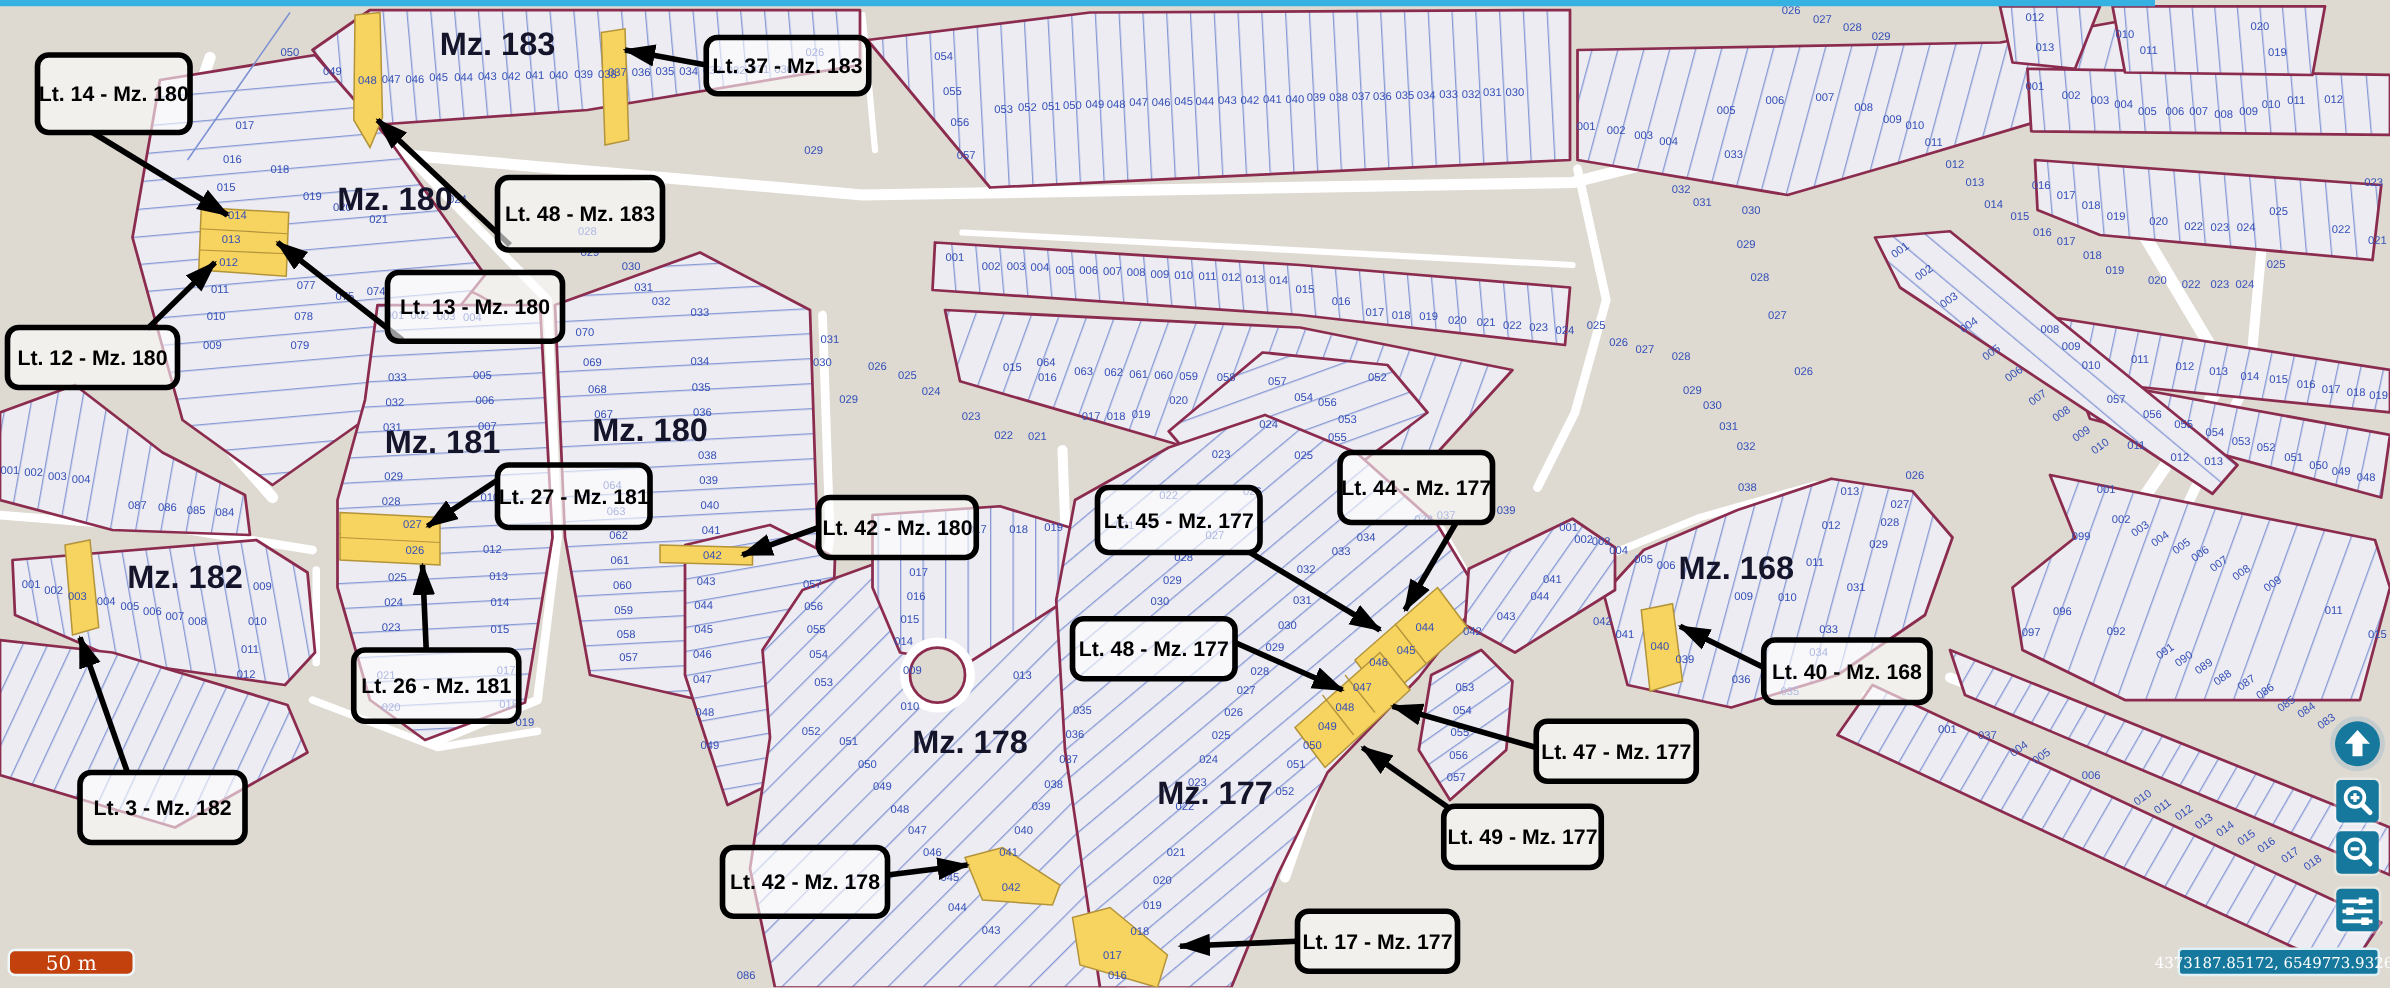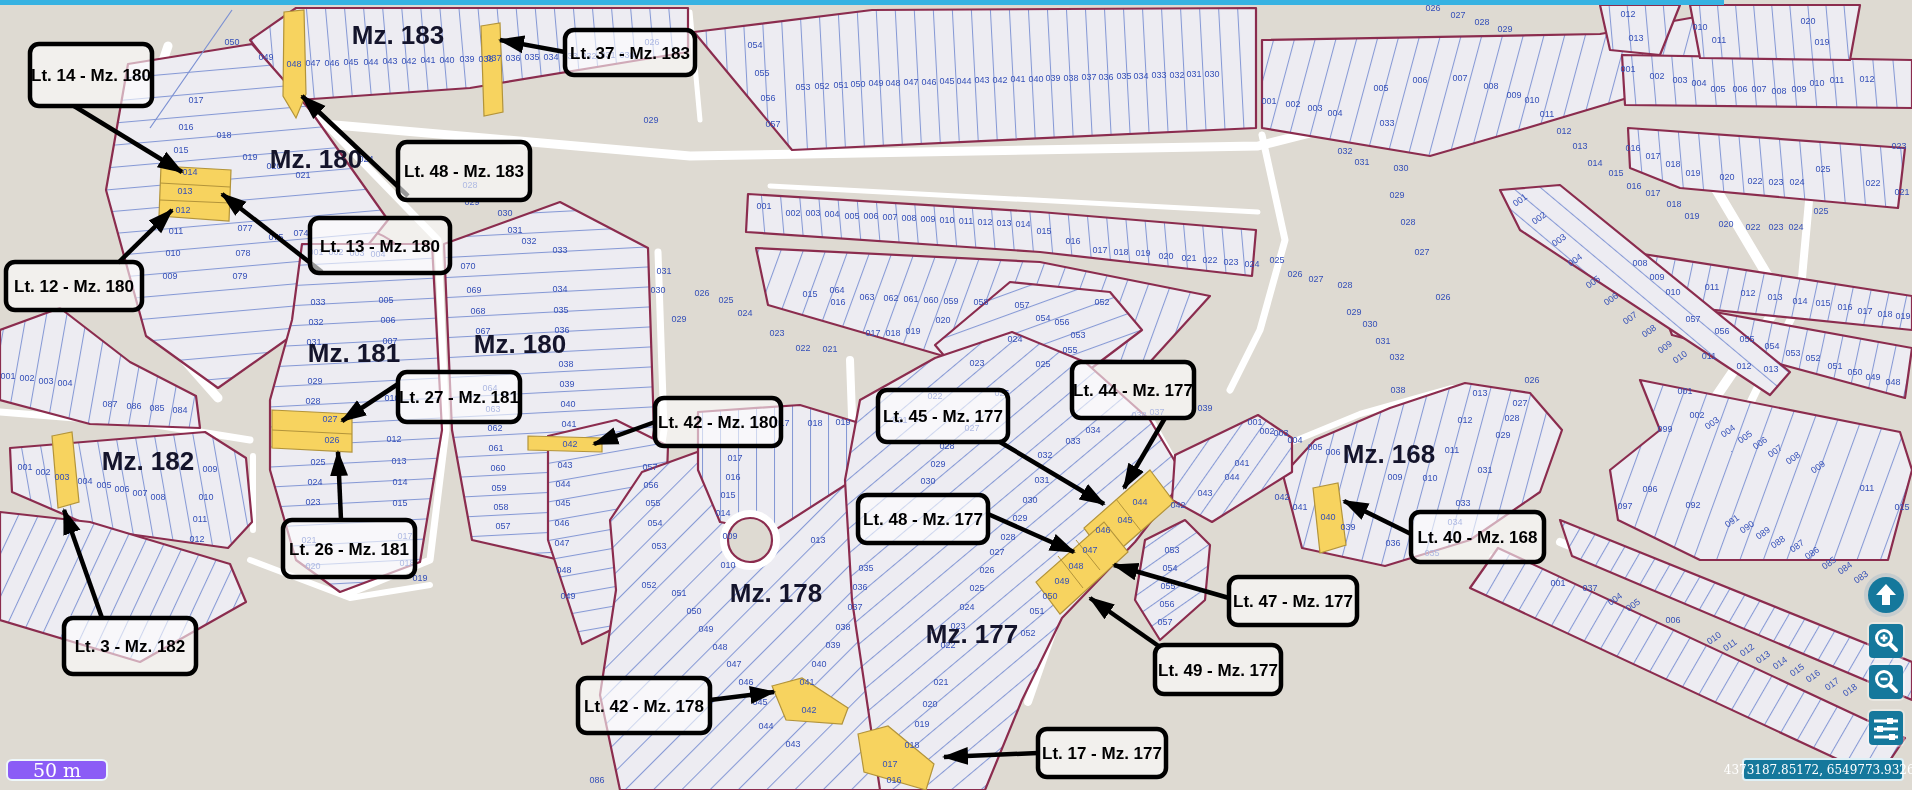--- a/index.html
+++ b/index.html
@@ -4,22 +4,22 @@
 <style>
   html,body{margin:0;padding:0;background:#dedad2;}
   #viewport{position:relative;width:1912px;height:790px;overflow:hidden;
     font-family:"Liberation Sans",sans-serif;background:#dedad2;}
   #map-svg{position:absolute;left:0;top:0;}
   .ui-btn{position:absolute;background:#15789c;cursor:pointer;
     display:flex;align-items:center;justify-content:center;}
   .ui-btn.square{width:34px;height:34px;border-radius:4px;box-shadow:0 0 0 2px rgba(255,255,255,.35);}
   .ui-btn.round{width:36px;height:36px;border-radius:50%;box-shadow:0 0 0 4px rgba(190,200,205,.8);}
   #scale-bar{position:absolute;left:6px;top:759px;width:102px;height:22px;
-    background:#8b5cf6;border:2px solid #eef7fa;border-radius:6px;box-sizing:border-box;
-    color:#fff;font-family:"DejaVu Serif",serif;font-size:19px;
+    background:#c2410c;border:2px solid #eef7fa;border-radius:6px;box-sizing:border-box;
+    color:#fff;font-family:"DejaVu Serif",serif;font-size:16px;
     display:flex;align-items:center;justify-content:center;}
   #coord-readout{position:absolute;left:1742px;top:758px;width:162px;height:23px;
     background:#15789c;border:2px solid #dff0f6;border-radius:4px;box-sizing:border-box;
     color:#fff;font-family:"DejaVu Serif",serif;font-size:12px;white-space:nowrap;
     display:flex;align-items:center;justify-content:center;}
   #top-strip{position:absolute;left:0;top:0;height:5px;background:#36b2e2;}
 </style>
 </head>
 <body>
 

